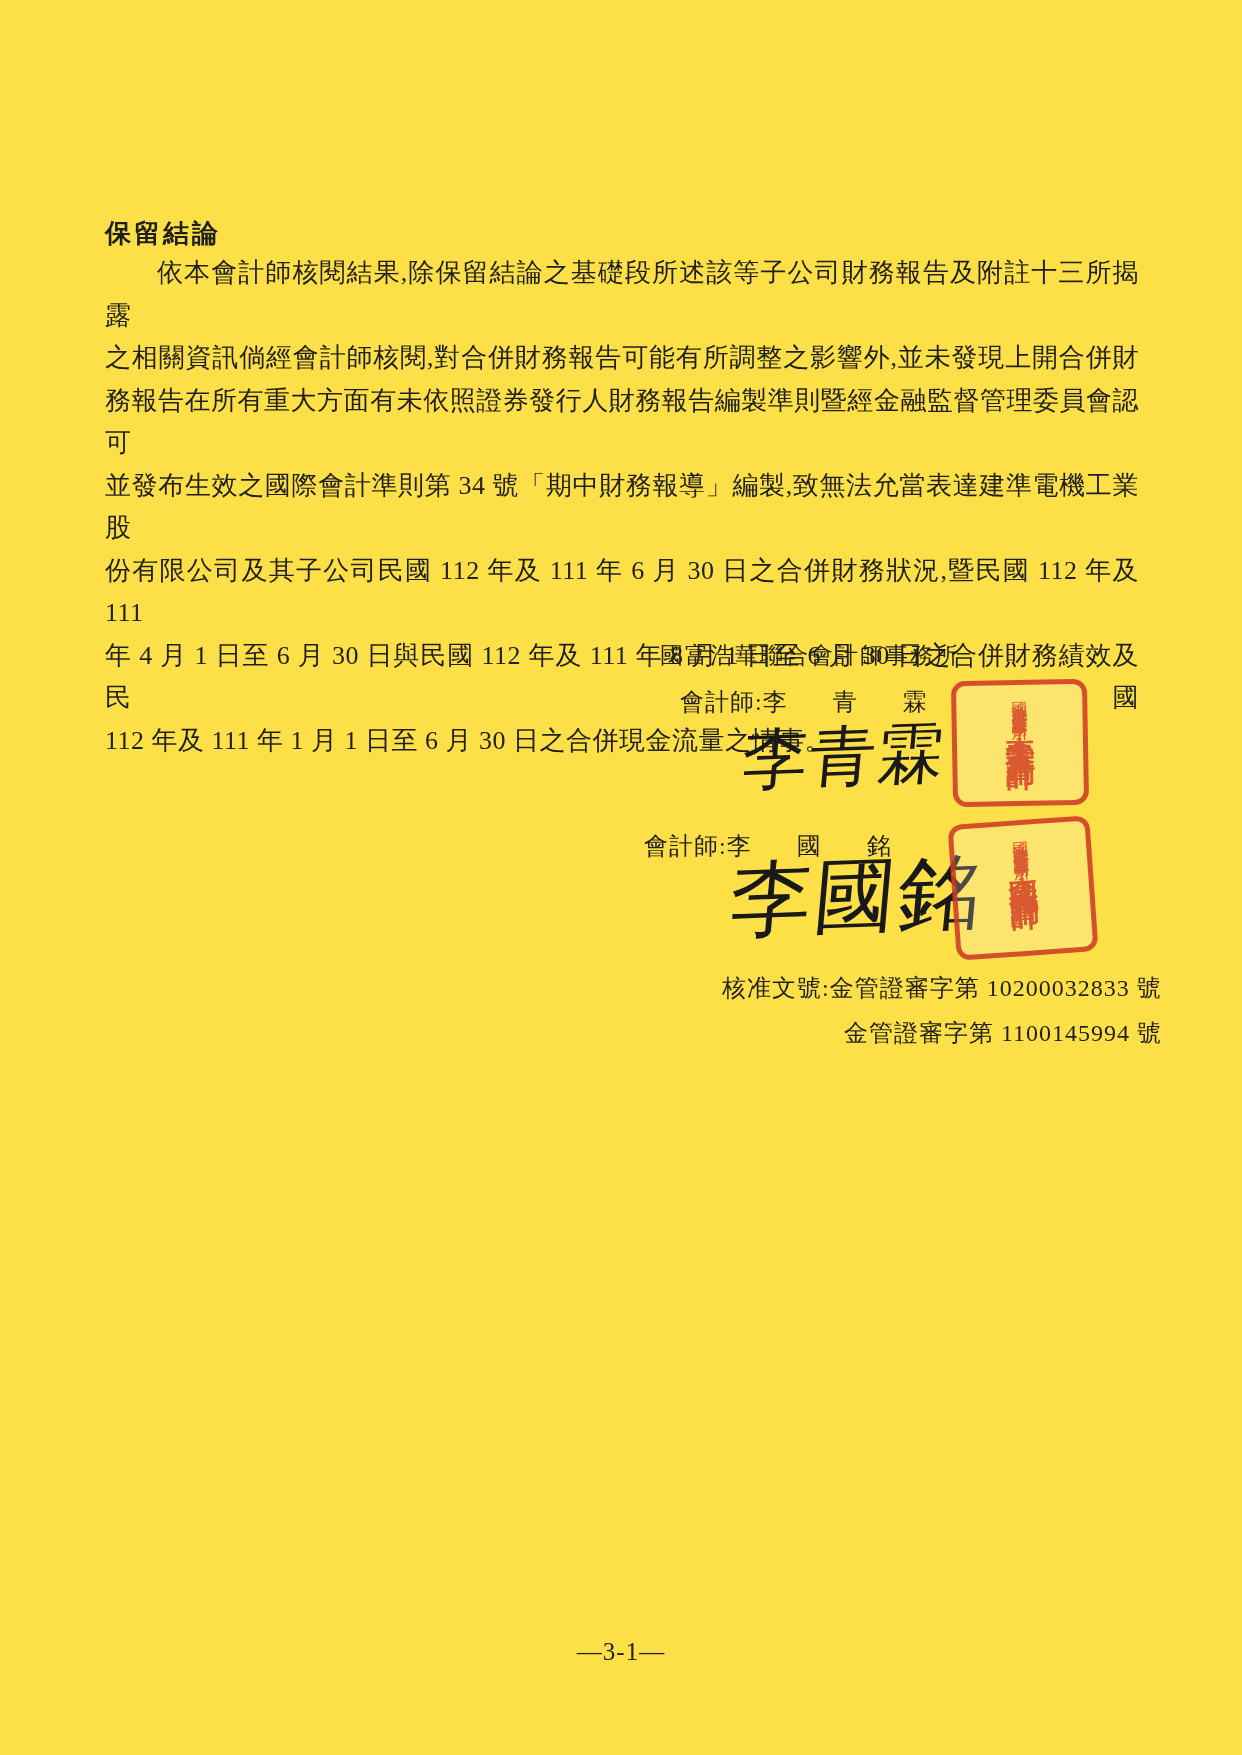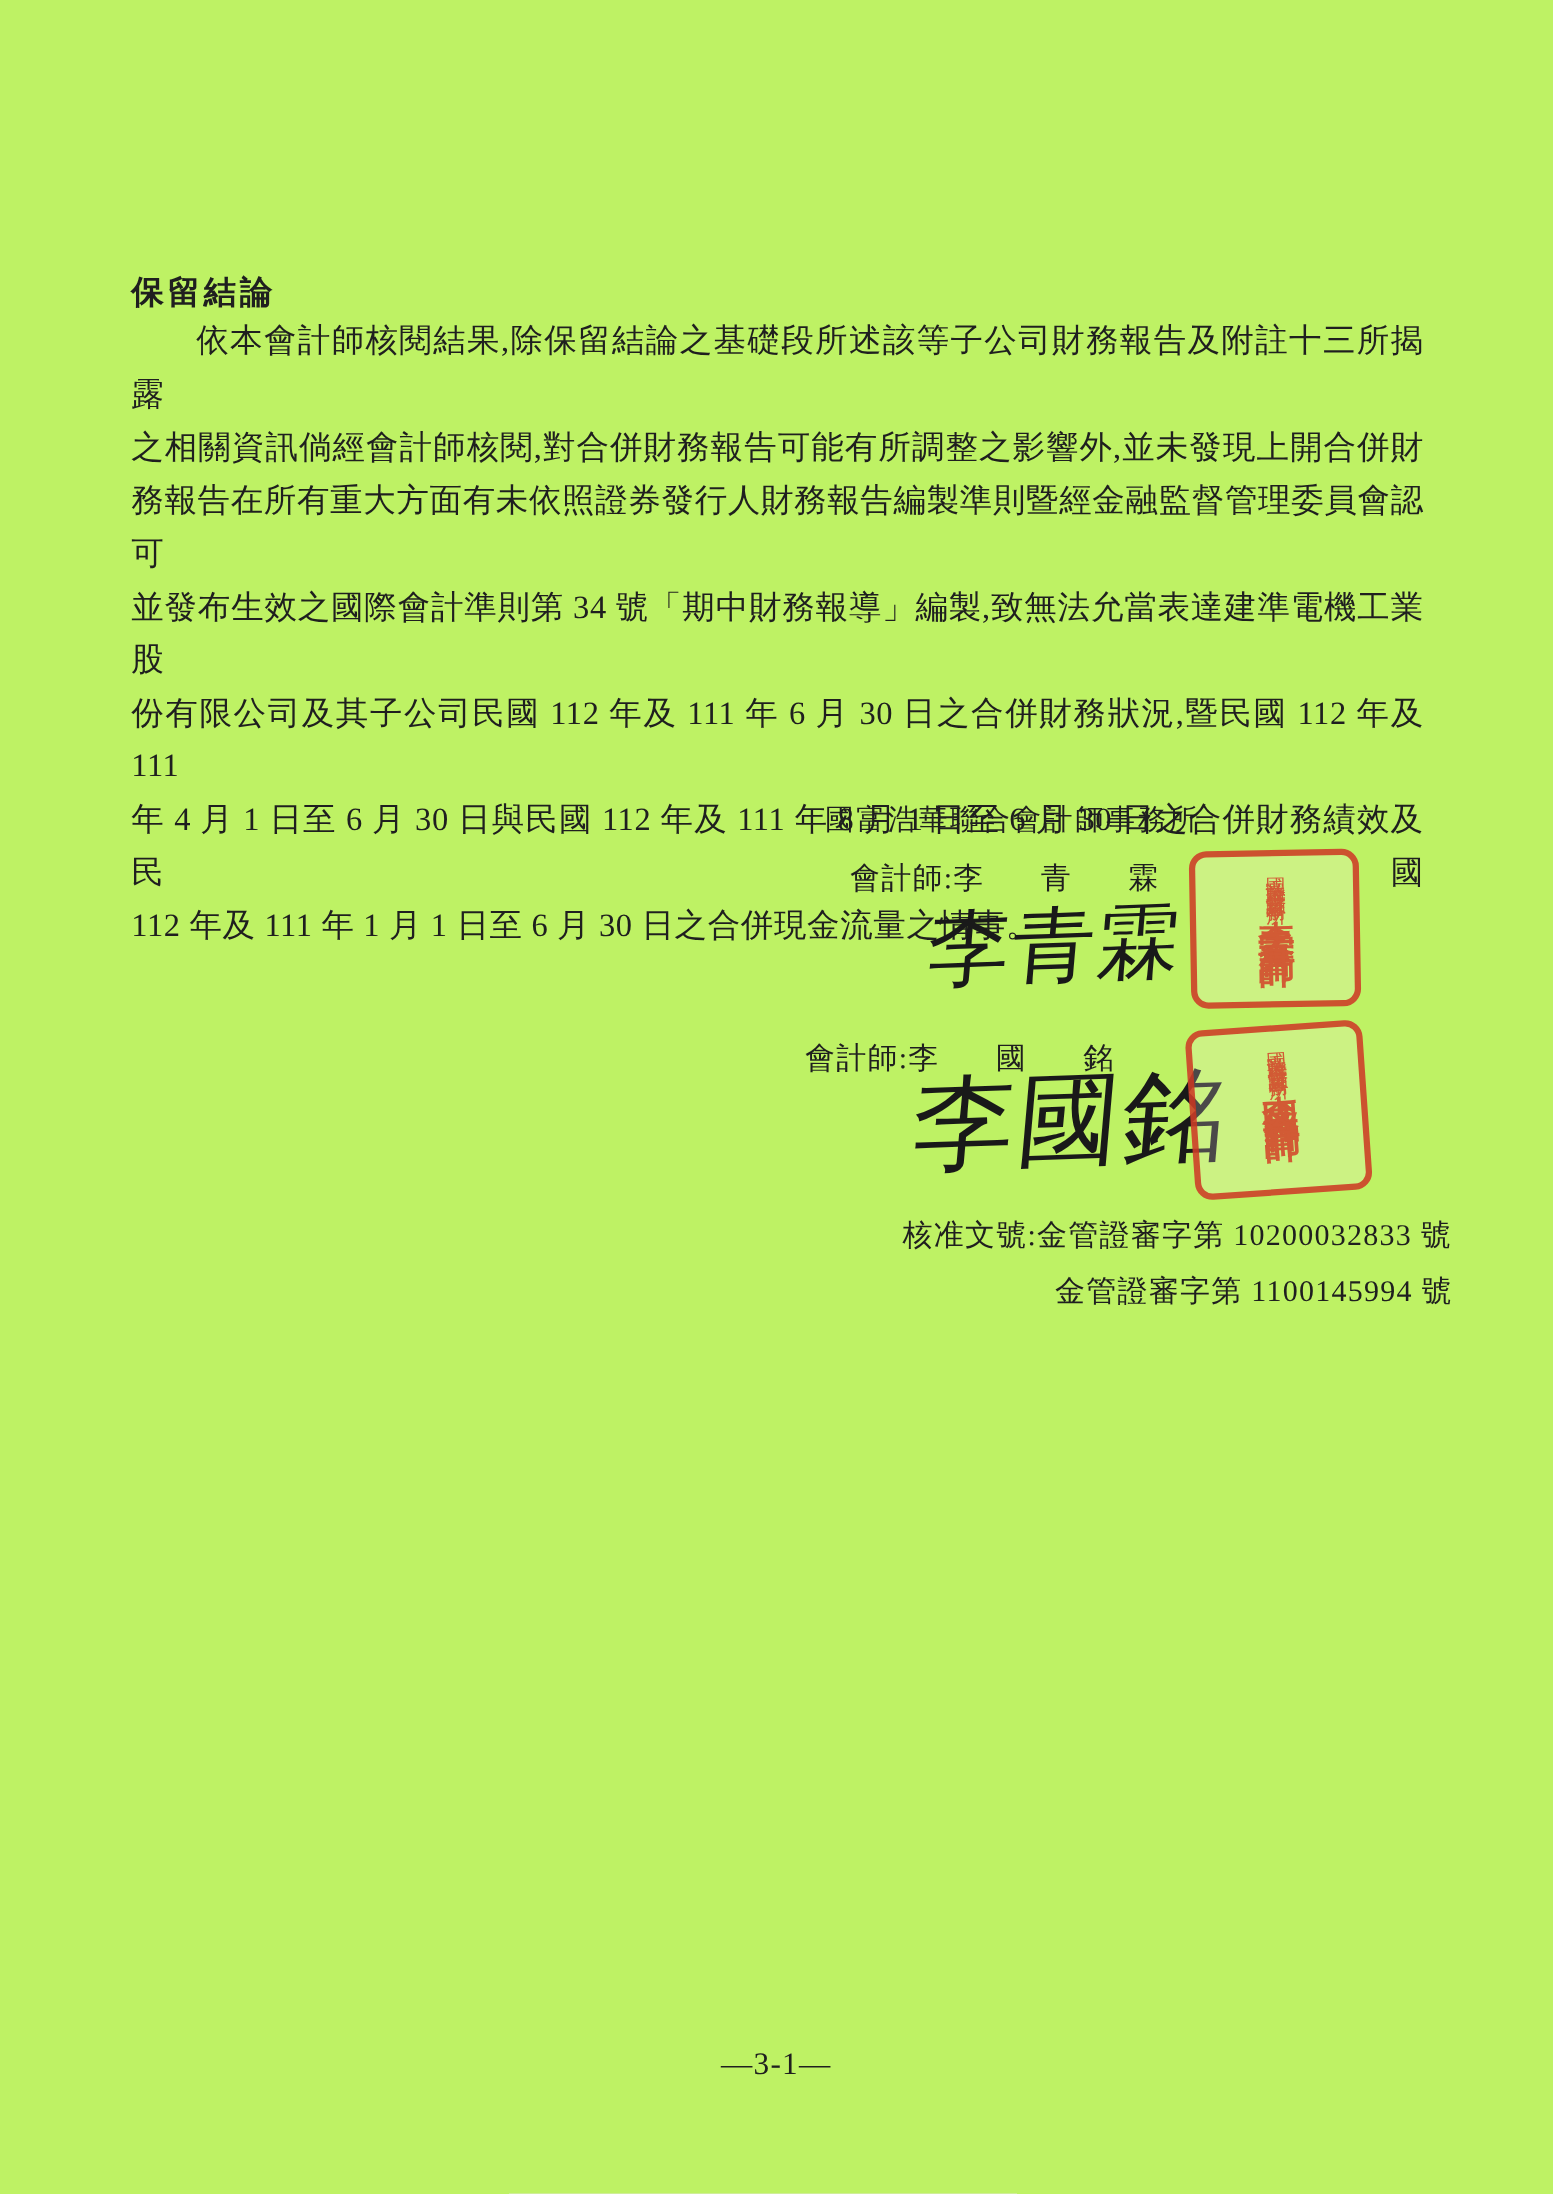--- a/index.html
+++ b/index.html
@@ -1,20 +1,20 @@
 <!DOCTYPE html>
 <html><head>
 <meta charset="utf-8">
 <style>
   html,body{margin:0;padding:0;background:#e8e8e8;}
   .page{
     position:relative;
     width:1242px;height:1755px;
     margin:0 auto;
-    background:#bef264;
+    background:#fde047;
     font-family:"Liberation Serif","DejaVu Serif",serif;
     color:#1f1f1f;
     overflow:hidden;
   }
   .heading{
     position:absolute;left:105px;top:216px;
     font-size:26px;font-weight:bold;letter-spacing:3px;
   }
   .para{
     position:absolute;left:105px;top:252px;width:1034px;

